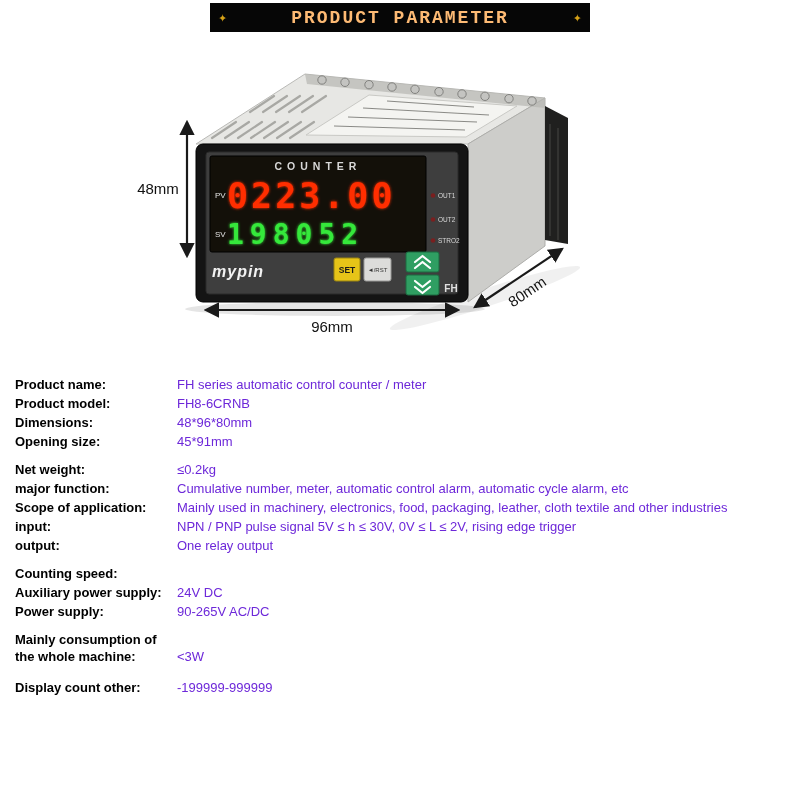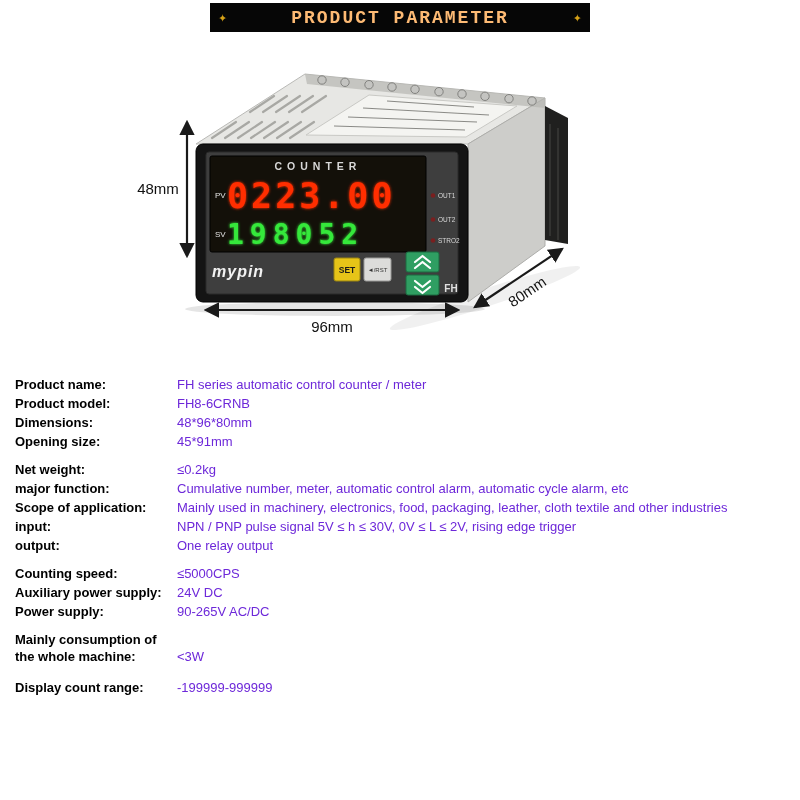--- a/index.html
+++ b/index.html
@@ -206,33 +206,32 @@
     <div class="row">
       <div class="lab">input:</div>
       <div class="val">NPN / PNP pulse signal 5V ≤ h ≤ 30V, 0V ≤ L ≤ 2V, rising edge trigger</div>
     </div>
     <div class="row">
       <div class="lab">output:</div>
       <div class="val">One relay output</div>
     </div>
     <div class="row g">
       <div class="lab">Counting speed:</div>
-      <div class="val">≤5000CPS</div>
     </div>
     <div class="row">
       <div class="lab">Auxiliary power supply:</div>
       <div class="val">24V DC</div>
     </div>
     <div class="row">
       <div class="lab">Power supply:</div>
       <div class="val">90-265V AC/DC</div>
     </div>
     <div class="row g bottom">
       <div class="lab">Mainly consumption of the whole machine:</div>
       <div class="val">&lt;3W</div>
     </div>
     <div class="row g2">
-      <div class="lab">Display count range:</div>
+      <div class="lab">Display count other:</div>
       <div class="val">-199999-999999</div>
     </div>
   </div>
 
 </div>
 
 </body></html>

